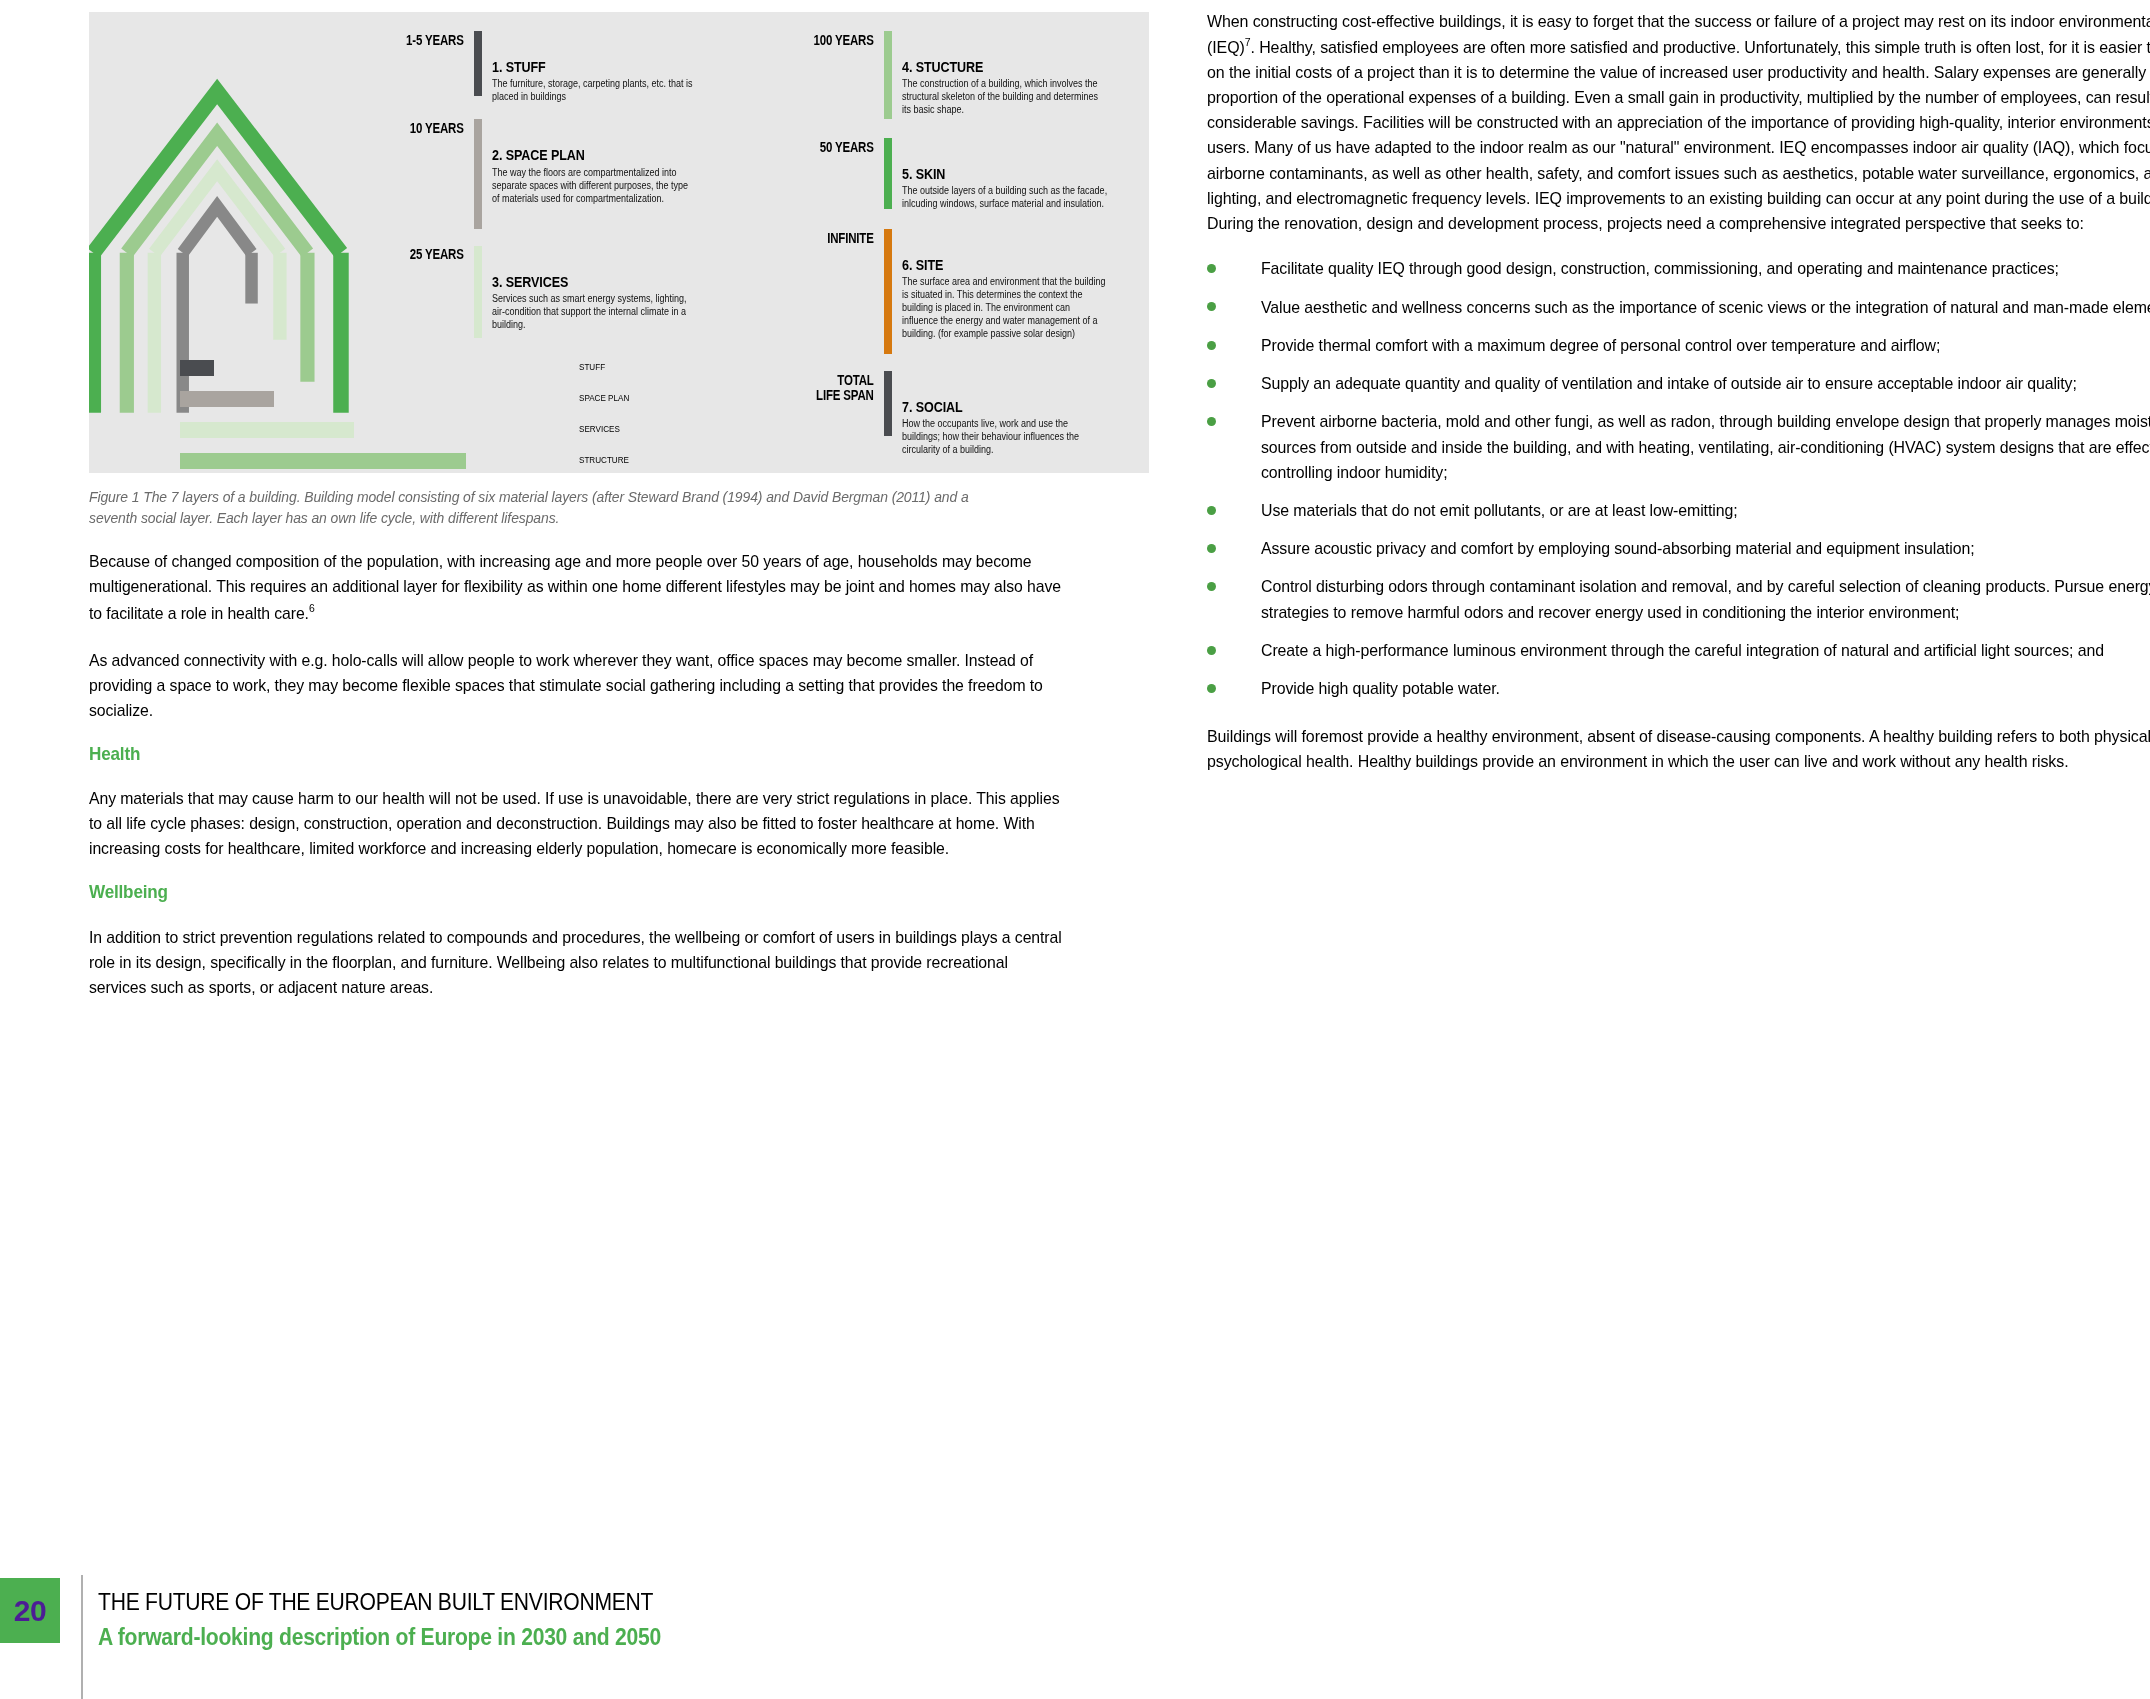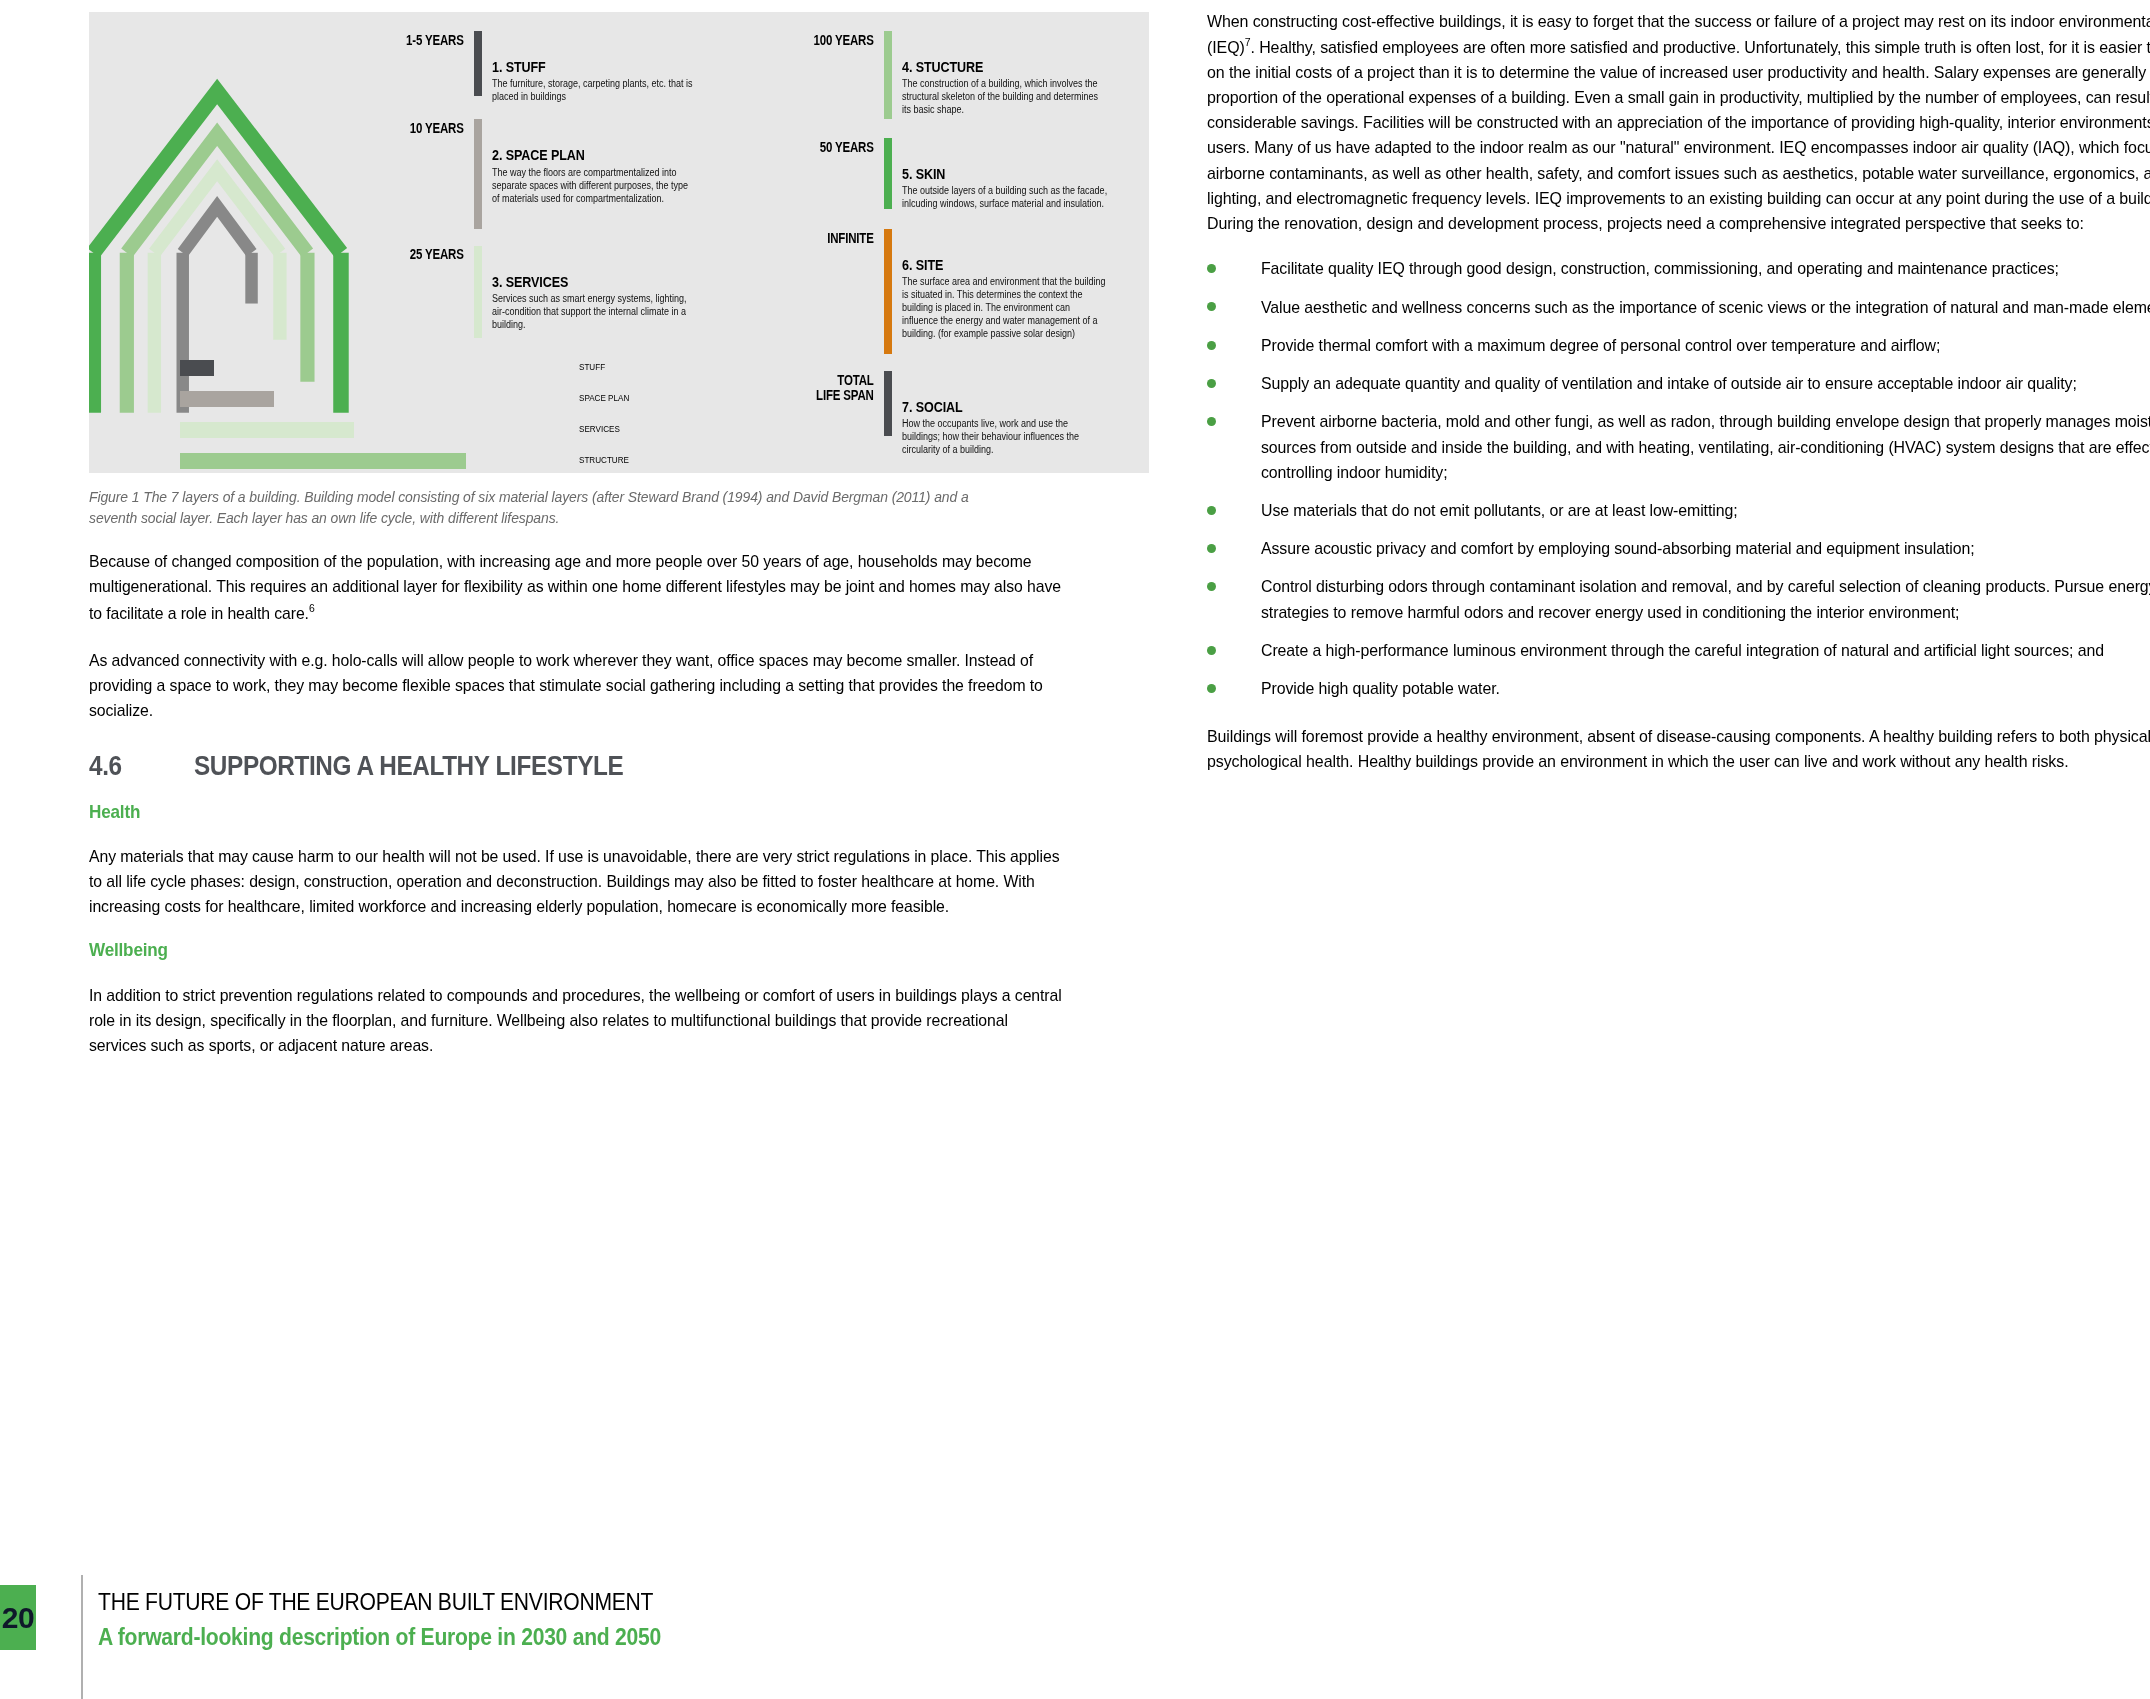--- a/index.html
+++ b/index.html
@@ -118,23 +118,23 @@
   }
   .r-close {
     margin-top: 22.4px; font-size: 17px; line-height: 1.485;
     color: #000; letter-spacing: -0.1px; width: 1073px;
     transform: scaleX(0.94); transform-origin: left top;
   }
 
   
   .footer { position: absolute; left: 0; bottom: 0; width: 2288px; height: 125px; }
   .pagebox {
-    position: absolute; left: 0; top: 10px;
-    width: 36px; height: 65px; background: #4caf50;
-    color: #0f172a; font-weight: bold; font-size: 30px;
+    position: absolute; left: 0; top: 3px;
+    width: 60px; height: 65px; background: #4caf50;
+    color: #4c1d95; font-weight: bold; font-size: 30px;
     display: flex; align-items: center; justify-content: center;
     letter-spacing: -0.4px;
   }
   .footer-rule {
     position: absolute; left: 81px; top: 0px; width: 2.2px; height: 125px;
     background: #b0b0b0;
   }
   .footer-txt { position: absolute; left: 98px; top: 13px; }
   .footer-line1 {
     font-size: 24px; color: #000; letter-spacing: -0.3px;
@@ -312,24 +312,20 @@
     </div>
 
     <div class="caption">Figure 1 The 7 layers of a building. Building model consisting of six material layers (after Steward Brand (1994) and David Bergman (2011) and a seventh social layer. Each layer has an own life cycle, with different lifespans.</div>
 
     <p class="body-p">
       <span>Because of changed composition of the population, with increasing age and more people over 50 years of age, households may become multigenerational. This requires an additional layer for flexibility as within one home different lifestyles may be joint and homes may also have to facilitate a role in health care.</span><span class="sup">6</span>
     </p>
 
     <p class="body-p">As advanced connectivity with e.g. holo-calls will allow people to work wherever they want, office spaces may become smaller. Instead of providing a space to work, they may become flexible spaces that stimulate social gathering including a setting that provides the freedom to socialize.</p>
 
-    <div class="h2">
-      <span class="num">4.6</span>
-      <span class="txt">SUPPORTING A HEALTHY LIFESTYLE</span>
-    </div>
 
     <div class="h3">Health</div>
     <p class="body-p">Any materials that may cause harm to our health will not be used. If use is unavoidable, there are very strict regulations in place. This applies to all life cycle phases: design, construction, operation and deconstruction.  Buildings may also be fitted to foster healthcare at home. With increasing costs for healthcare, limited workforce and increasing elderly population, homecare is economically more feasible.</p>
 
     <div class="h3">Wellbeing</div>
     <p class="body-p">In addition to strict prevention regulations related to compounds and procedures, the wellbeing or comfort of users in buildings plays a central role in its design, specifically in the floorplan, and furniture. Wellbeing also relates to multifunctional buildings that provide recreational services such as sports, or adjacent nature areas.</p>
 
   </div>
 
   <div class="col-right">

